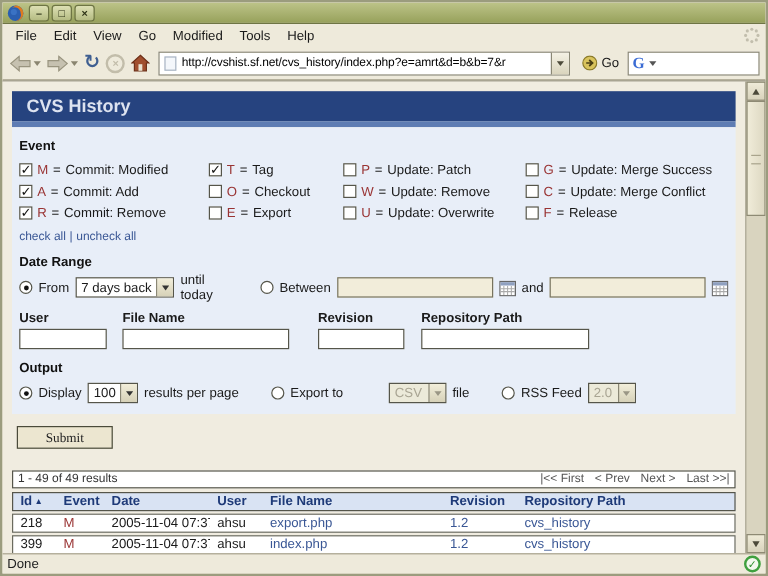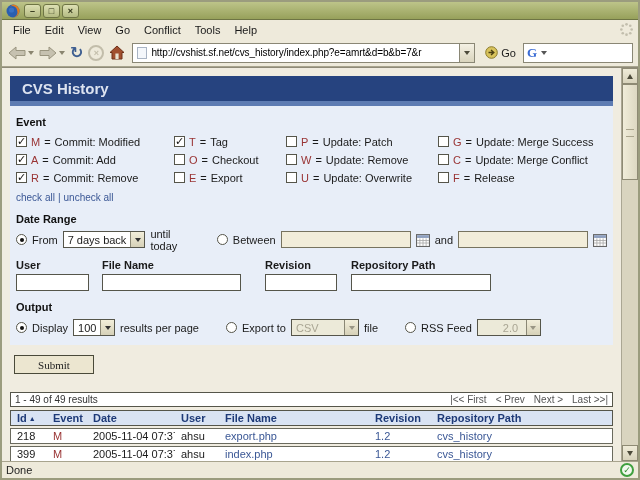--- a/index.html
+++ b/index.html
@@ -54,22 +54,22 @@
   .ctl-row { display:flex; align-items:center; gap:5px; margin-top:5px; height:19px; }
   .radio { width:11px; height:11px; border:1px solid #55554a; border-radius:50%; background:#fff; position:relative; flex:0 0 auto; }
   .radio.checked::after { content:""; position:absolute; left:2.5px; top:2.5px; width:4px; height:4px; border-radius:50%; background:#111; }
   .select { display:flex; align-items:center; background:#fff; border:1px solid #55554a; height:17px; }
   .select-text { padding:0 4px; font-size:11px; white-space:nowrap; }
   .select-btn { width:14px; height:15px; background:linear-gradient(#f2eeda,#d6d1b8); border-left:1px solid #8a8775; display:flex; align-items:center; justify-content:center; align-self:center; }
   .select.disabled { background:#ecead9; }
   .select.disabled .select-text { color:#a9a593; }
   .sel-from { width:88px; justify-content:space-between; }
   .sel-num { width:42px; justify-content:space-between; }
-  .sel-csv { width:68px; justify-content:space-between; }
-  .sel-rss { width:64px; justify-content:space-between;padding-left:21px; }
+  .sel-csv { width:48px; justify-content:space-between;margin-left:33px; }
+  .sel-rss { width:40px; justify-content:space-between; }
   .date-input { width:130px; height:17px; background:#f2edda; border:1px solid #77735f; font-size:11px; padding:0 3px; font-family:inherit; }
   .cal-btn { width:14px; height:14px; display:flex; flex:0 0 auto; }
   .gap-lg { margin-left:22px; }
 
   .filter-grid { display:flex; margin-top:10px; }
   .fgroup { display:flex; flex-direction:column; gap:3px; }
   .fg1 { width:86px; } .fg2 { width:163px; } .fg3 { width:86px; } .fg4 { flex:1; }
   .flabel { font-weight:bold; }
   .finput { height:17px; background:#fff; border:1px solid #55554a; font-size:11px; padding:0 3px; font-family:inherit; }
   .fi1 { width:73px; } .fi2 { width:139px; } .fi3 { width:72px; } .fi4 { width:140px; }
@@ -119,21 +119,21 @@
       <span class="wbtn">□</span>
       <span class="wbtn">×</span>
     </span>
   </div>
 
   <div class="menubar">
     <span class="menu-item">File</span>
     <span class="menu-item">Edit</span>
     <span class="menu-item">View</span>
     <span class="menu-item">Go</span>
-    <span class="menu-item">Conflict</span>
+    <span class="menu-item">Modified</span>
     <span class="menu-item">Tools</span>
     <span class="menu-item">Help</span>
     <svg class="throbber" viewBox="0 0 16 16">
       <g fill="#b8b4a2">
         <circle cx="8" cy="2.5" r="1.4"></circle>
           <circle cx="12" cy="4" r="1.4"></circle>
           <circle cx="13.5" cy="8" r="1.4"></circle>
         <circle cx="12" cy="12" r="1.4"></circle>
           <circle cx="8" cy="13.5" r="1.4"></circle>
           <circle cx="4" cy="12" r="1.4"></circle>

